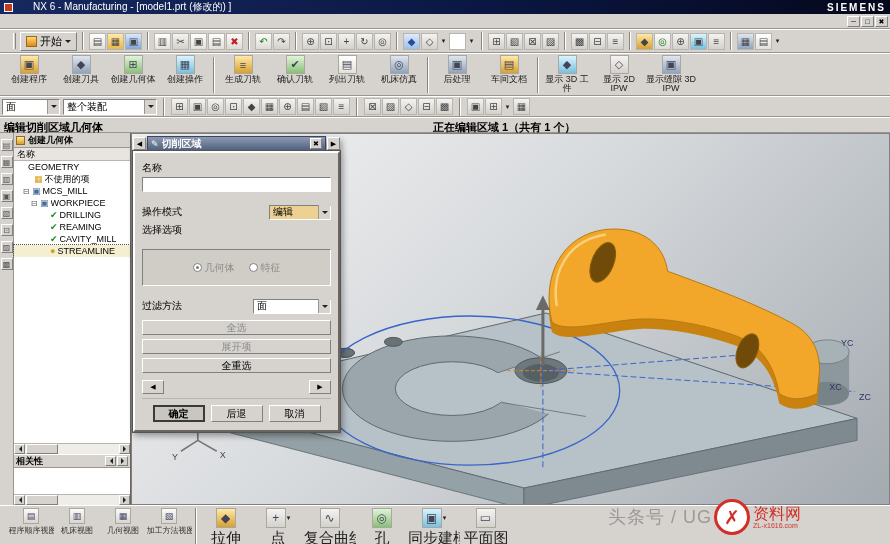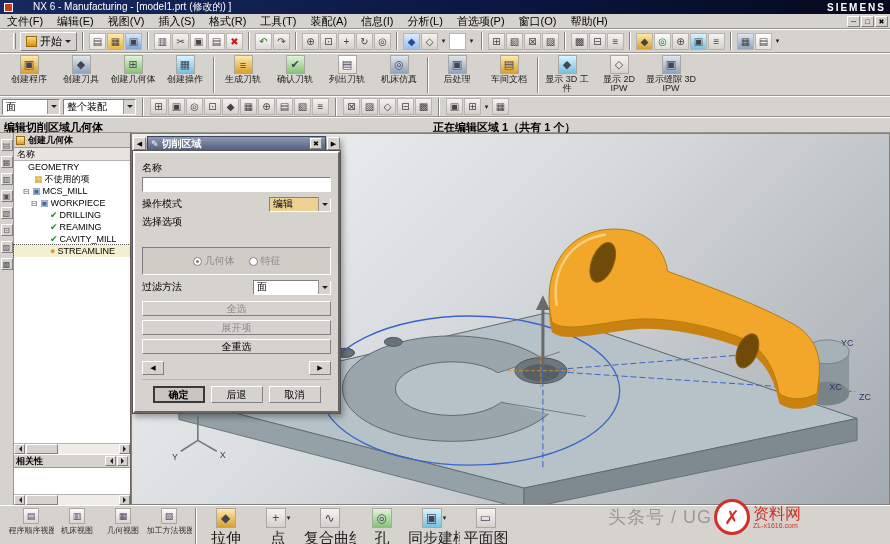--- a/index.html
+++ b/index.html
@@ -48,21 +48,21 @@
   .rbico{width:19px;height:19px;display:flex;align-items:center;justify-content:center;font-size:11px;color:#445;border:1px solid #aaa6a0}
   .rblab{font-size:9px;line-height:9px;text-align:center;color:#222;max-height:18px;overflow:hidden}
 
   #selbar{position:absolute;left:0;top:96px;width:890px;height:21px;display:flex;align-items:center;gap:3px;padding:0 2px;background:#d6d3ce;border-top:1px solid #fff;border-bottom:1px solid #9a968f}
   .combo{display:inline-flex;align-items:center;height:16px;background:#fff;border:1px solid;border-color:#808080 #fff #fff #808080}
   .combo .cval{flex:1;padding:0 3px;font-size:10px;white-space:nowrap;overflow:hidden}
   .combo .dd{width:12px;height:14px;background:#d6d3ce;border-left:1px solid #9a968f;display:flex;align-items:center;justify-content:center}
   .combo .dd::after{content:"";border:3px solid transparent;border-top-color:#222;margin-top:3px}
   .combo.tan{background:#ecd193}
   #selbar .cfilter{width:58px}
-  #selbar .cscope{width:73px}
+  #selbar .cscope{width:94px}
 
   #cuebar{position:absolute;left:0;top:117px;width:890px;height:16px;background:#d6d3ce;border-top:1px solid #fff;border-bottom:1px solid #9a968f}
   #cuebar .prompt{position:absolute;left:4px;top:2px;font-weight:bold;font-size:11px}
   #cuebar .status{position:absolute;left:433px;top:2px;font-weight:bold;font-size:11px}
 
   
   #resourcebar{position:absolute;left:0;top:133px;width:14px;height:372px;background:#d6d3ce;border-right:1px solid #9a968f;display:flex;flex-direction:column;align-items:center;gap:5px;padding-top:6px}
   .rtab{width:12px;height:12px;font-size:8px;line-height:11px;text-align:center;color:#555;border:1px solid;border-color:#fff #808080 #808080 #fff;background:#d6d3ce}
 
   #navigator{position:absolute;left:14px;top:133px;width:117px;height:372px;background:#fff;border-right:1px solid #6a665f;display:flex;flex-direction:column}
@@ -95,24 +95,24 @@
   #dialog{position:absolute;left:133px;top:136px;width:207px;z-index:20;filter:drop-shadow(2px 3px 3px rgba(0,0,0,.35))}
   .drail{display:flex;align-items:center;gap:1px}
   .railbtn{width:13px;height:13px;font-size:7px;line-height:12px;text-align:center;background:#d6d3ce;border:1px solid;border-color:#fff #808080 #808080 #fff;flex:0 0 auto}
   .dtitle{flex:1;height:15px;display:flex;align-items:center;gap:3px;padding:0 3px;background:linear-gradient(#8d9ab2,#51617f);color:#fff;font-size:10px;border:1px solid #3a465c}
   .dtico{font-size:9px}
   .dttext{flex:1;white-space:nowrap;overflow:hidden;font-weight:bold}
   .dtclose{width:12px;height:11px;font-size:7px;line-height:10px;text-align:center;background:#d6d3ce;color:#000;border:1px solid;border-color:#fff #808080 #808080 #fff}
   .dbody{background:#d6d3ce;border:2px solid;border-color:#fff #6a665f #6a665f #fff;outline:1px solid #555;padding:6px 7px 8px 7px}
   .dlabel{font-size:10px;margin:2px 0}
   .dinput{width:100%;height:15px;border:1px solid;border-color:#808080 #fff #fff #808080;background:#fff;font-size:10px;padding:0 2px}
-  .drow{display:flex;align-items:center;justify-content:space-between;margin:3px 0 2px 0}
+  .drow{display:flex;align-items:center;justify-content:space-between;margin:11px 0 2px 0}
   .drow .combo{width:62px;height:15px}
   .drow .combo.wfilter{width:78px}
-  .radiobox{height:28px;margin:18px 0 2px 0;display:flex;align-items:center;justify-content:center;gap:14px;border:1px solid;border-color:#808080 #fff #fff #808080;background:#d0cdc6}
+  .radiobox{height:37px;margin:12px 0 2px 0;display:flex;align-items:center;justify-content:center;gap:14px;border:1px solid;border-color:#808080 #fff #fff #808080;background:#d0cdc6}
   .radio{display:inline-flex;align-items:center;gap:3px;font-size:10px;color:#8b8b8b}
   .rdot{width:9px;height:9px;border-radius:50%;background:#fff;border:1px solid #808080;position:relative}
   .radio.checked .rdot::after{content:"";position:absolute;left:2px;top:2px;width:3px;height:3px;border-radius:50%;background:#7a7a7a}
   .actions{display:flex;flex-direction:column;gap:4px;margin-top:5px}
   .abtn{height:15px;font-size:10px;background:#d6d3ce;border:1px solid;border-color:#fff #808080 #808080 #fff;cursor:default}
   .abtn.dis{color:#8b8b8b}
   .pager{display:flex;justify-content:space-between;margin:7px 0 4px 0}
   .pbtn{width:22px;height:14px;font-size:7px;background:#d6d3ce;border:1px solid;border-color:#fff #808080 #808080 #fff}
   .okrow{display:flex;justify-content:center;gap:6px;border-top:1px solid #b8b4ae;padding-top:6px;margin-top:2px}
   .okbtn{width:52px;height:17px;font-size:10px;background:#d6d3ce;border:1px solid;border-color:#fff #808080 #808080 #fff}
@@ -143,35 +143,20 @@
 
 <div id="app">
 
   <div id="titlebar">
     <span class="nxlogo"></span>
     <span class="ttext">NX 6 - Manufacturing - [model1.prt (修改的) ]</span>
     <span class="brand">SIEMENS</span>
   </div>
 
   <div id="menubar">
-    <div class="mitems">
-
-    <span class="mitem">文件(F)</span>
-        <span class="mitem">编辑(E)</span>
-        <span class="mitem">视图(V)</span>
-        <span class="mitem">插入(S)</span>
-        <span class="mitem">格式(R)</span>
-        <span class="mitem">工具(T)</span>
-        <span class="mitem">装配(A)</span>
-        <span class="mitem">信息(I)</span>
-        <span class="mitem">分析(L)</span>
-        <span class="mitem">首选项(P)</span>
-        <span class="mitem">窗口(O)</span>
-        <span class="mitem">帮助(H)</span>
-      </div>
     <div class="wctrl">
       <span class="wbtn">─</span>
       <span class="wbtn">□</span>
       <span class="wbtn">✖</span>
     </div>
   </div>
 
   <div id="toolbar1" class="raisedbar">
     <span class="grip"></span>
     <span id="startbtn">

